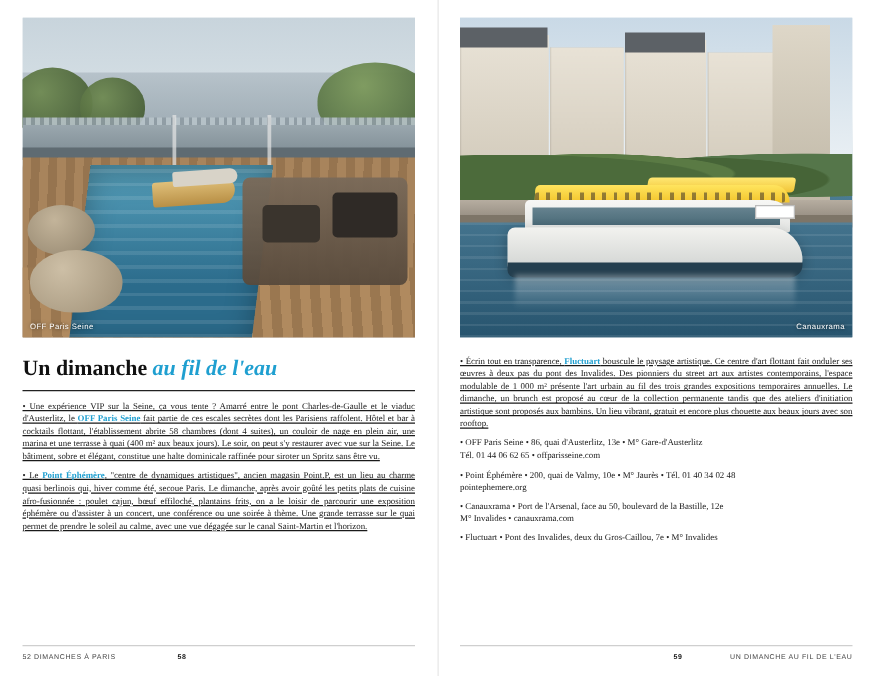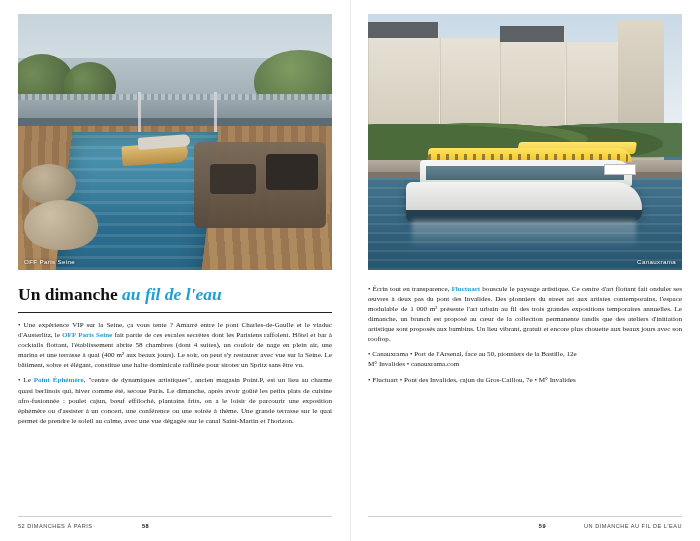--- a/index.html
+++ b/index.html
@@ -278,20 +278,21 @@
     border: 0;
     border-top: 1px solid #222;
     margin: 0 0 7px 0;
   }
   p.body {
     margin: 0 0 5px 0;
     font-size: 7.1px;
     line-height: 1.42;
     text-align: justify;
     color: #1a1a1a;
+    text-decoration: underline;
   }
   p.body:last-child { margin-bottom: 0; }
   .cy { color: #1f9fd0; font-weight: bold; }
 
   .listing {
     margin: 0 0 5px 0;
     font-size: 7.1px;
     line-height: 1.42;
     color: #1a1a1a;
   }
@@ -395,29 +396,37 @@
         <div class="p2-hull-dark"></div>
         <div class="p2-sign"></div>
         <div class="p2-refl"></div>
       </div>
       <div class="caption right">Canauxrama</div>
     </div>
 
     <div class="txt">
       <p class="body">• Écrin tout en transparence, <span class="cy">Fluctuart</span> bouscule le paysage artistique. Ce centre d'art flottant fait onduler ses œuvres à deux pas du pont des Invalides. Des pionniers du street art aux artistes contemporains, l'espace modulable de 1 000 m² présente l'art urbain au fil des trois grandes expositions temporaires annuelles. Le dimanche, un brunch est proposé au cœur de la collection permanente tandis que des ateliers d'initiation artistique sont proposés aux bambins. Un lieu vibrant, gratuit et encore plus chouette aux beaux jours avec son rooftop.</p>
 
-
-
       <div class="listing">
-        <div>• Canauxrama • Port de l'Arsenal, face au 50, pionniers de la Bastille, 12e</div>
+        <div>• OFF Paris Seine • 86, quai d'Austerlitz, 13e • M° Gare-d'Austerlitz</div>
+        <div>Tél. 01 44 06 62 65 • offparisseine.com</div>
+      </div>
+
+      <div class="listing">
+        <div>• Point Éphémère • 200, quai de Valmy, 10e • M° Jaurès • Tél. 01 40 34 02 48</div>
+        <div>pointephemere.org</div>
+      </div>
+
+      <div class="listing">
+        <div>• Canauxrama • Port de l'Arsenal, face au 50, boulevard de la Bastille, 12e</div>
         <div>M° Invalides • canauxrama.com</div>
       </div>
 
       <div class="listing">
-        <div>• Fluctuart • Pont des Invalides, cajun du Gros-Caillou, 7e • M° Invalides</div>
+        <div>• Fluctuart • Pont des Invalides, deux du Gros-Caillou, 7e • M° Invalides</div>
       </div>
     </div>
 
     <div class="folio-rule"></div>
     <div class="folio right-num">59</div>
     <div class="folio right-title">UN DIMANCHE AU FIL DE L'EAU</div>
   </div>
 
 </div>
 

